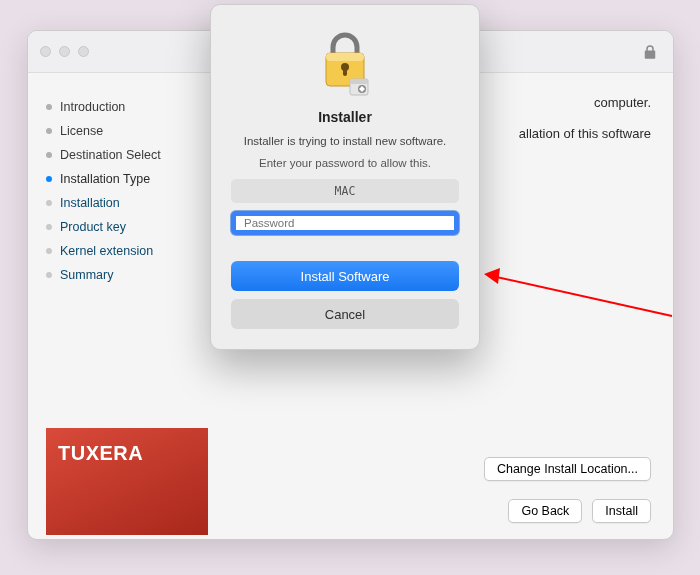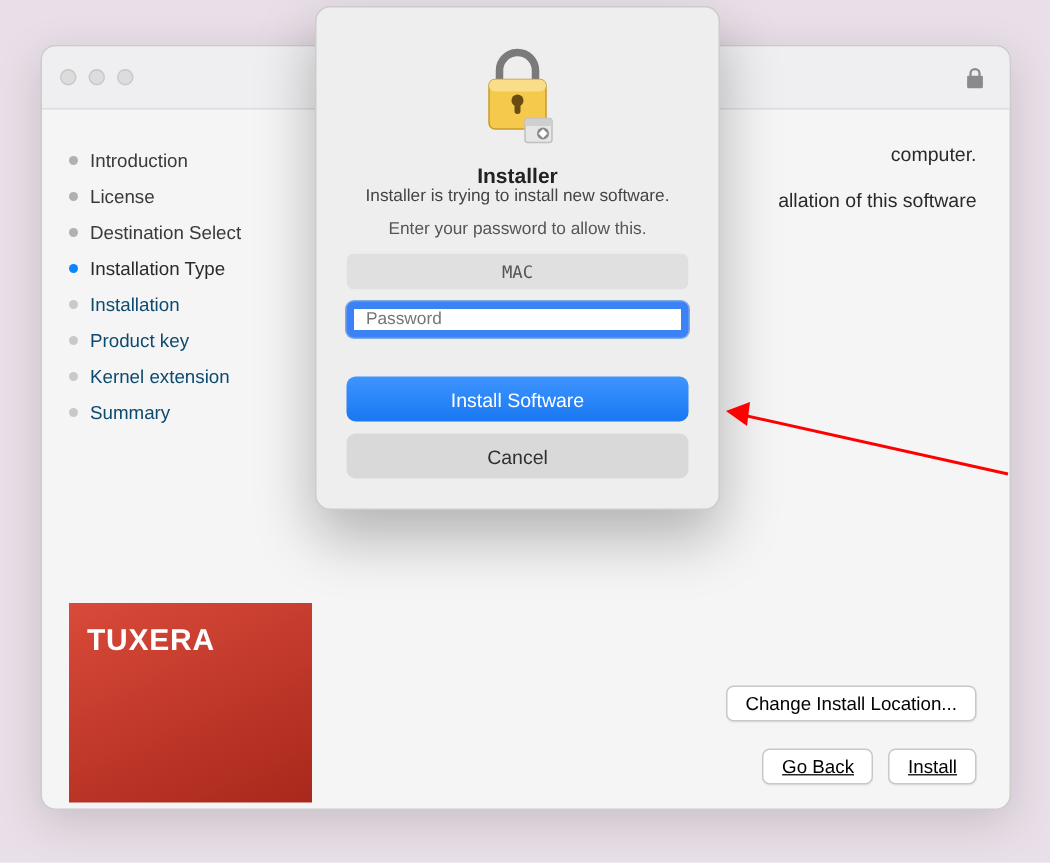--- a/index.html
+++ b/index.html
@@ -26,21 +26,21 @@
 
     .sidebar { width:172px; padding:22px 10px 4px 18px; display:flex; flex-direction:column; }
     .steps { list-style:none; flex:1; }
     .steps li { display:flex; align-items:center; gap:8px; font-size:12.5px; color:#0c4a6e; padding:5px 0; }
     .steps li .bullet { width:6px; height:6px; border-radius:50%; background:#c9c9c9; }
     .steps li.done { color:#3a3a3c; }
     .steps li.done .bullet { background:#b0b0b0; }
     .steps li.current { color:#2a2a2c; font-weight:400; }
     .steps li.current .bullet { background:#0a84ff; }
 
-    .brand { width:162px; height:133px;
+    .brand { width:162px; height:107px;
       background:linear-gradient(155deg,#d94a3a 0%, #a8281b 100%);
       margin-top:10px;
       display:flex; align-items:flex-start; justify-content:flex-start;
       color:#fff; font-weight:700; font-size:20px; letter-spacing:.5px;
       padding:14px 12px;
       position:relative;
     }
     .brand-text { position:relative; display:inline-block; }
 
     .content {
@@ -48,34 +48,34 @@
     }
     .content .body-text { flex:1; }
     .content .body-text .line { text-align:right; white-space:nowrap; overflow:hidden; }
     .content .body-text .line2 { text-align:right; margin-top:16px; white-space:nowrap; overflow:hidden; }
     .btn-row-right { display:flex; justify-content:flex-end; margin-bottom:18px; }
     .btn {
       font-size:12.5px; padding:4px 12px; border:0.5px solid #c8c8c8;
       border-radius:5px; background:#fff;
       box-shadow:0 1px 1px rgba(0,0,0,0.05);
     }
-    .footer-btns { display:flex; justify-content:flex-end; gap:10px;text-decoration:underline; }
+    .footer-btns { display:flex; justify-content:flex-end; gap:10px; }
 
     
     .modal {
       position:absolute; top:4px; left:210px; width:270px;
       background:#eeeeef;
       border:0.5px solid #ccc;
       border-radius:10px;
       box-shadow:0 18px 40px rgba(0,0,0,0.28);
       padding:18px 20px 20px 20px;
       text-align:center;
     }
     .modal .icon { width:56px; height:70px; margin:6px auto 10px; position:relative; }
-    .modal h3 { font-size:14px; font-weight:700; margin-bottom:0; color:#222; }
+    .modal h3 { font-size:14px; font-weight:700; margin-bottom:10px; color:#222; }
     .modal p.desc { font-size:11.5px; color:#444; margin-bottom:10px; }
     .modal p.sub { font-size:11.5px; color:#555; margin-bottom:10px; }
     .modal input {
       display:block; width:100%; height:24px; font-size:11.5px;
       padding:3px 8px; margin-bottom:8px; border-radius:5px; outline:none;
     }
     .modal input.username { background:#e0e0e1; border:0.5px solid transparent; font-family:ui-monospace,Menlo,monospace; color:#555; text-align:center; }
     .modal input.password {
       background:#fff; border:5px solid #3b82f6; color:#888;
       box-shadow:0 0 0 1px #7fa9dd;

